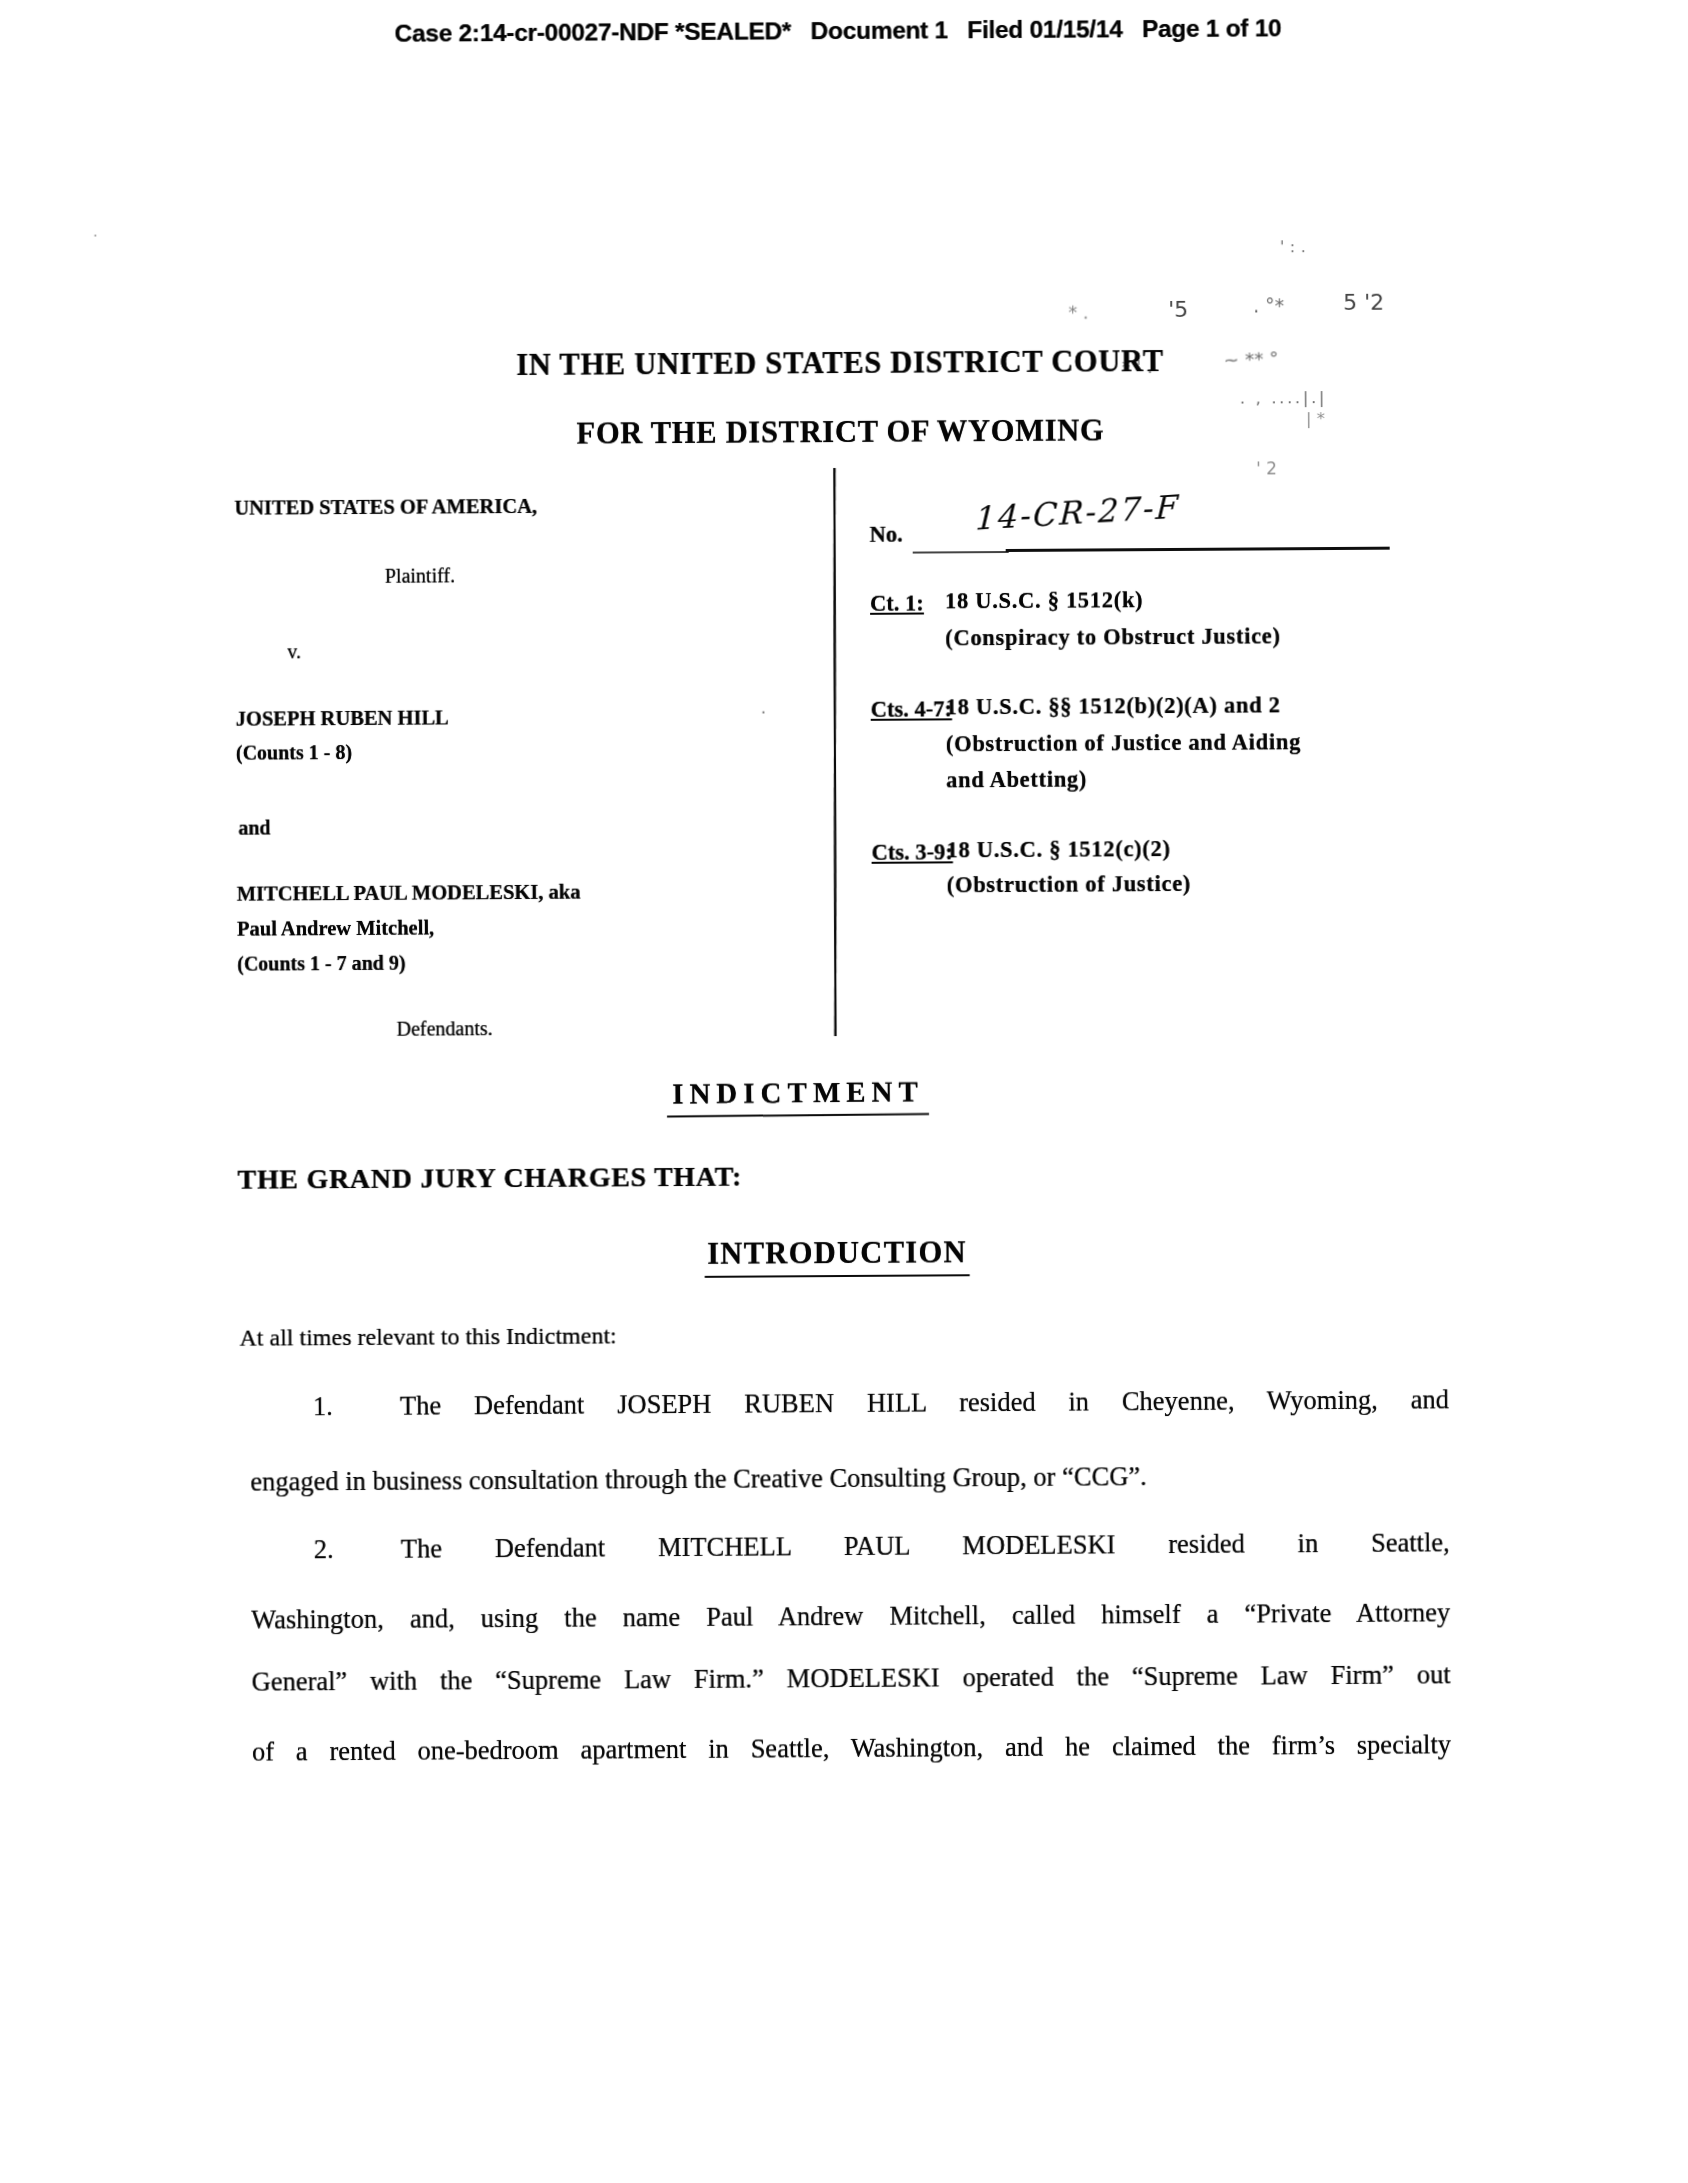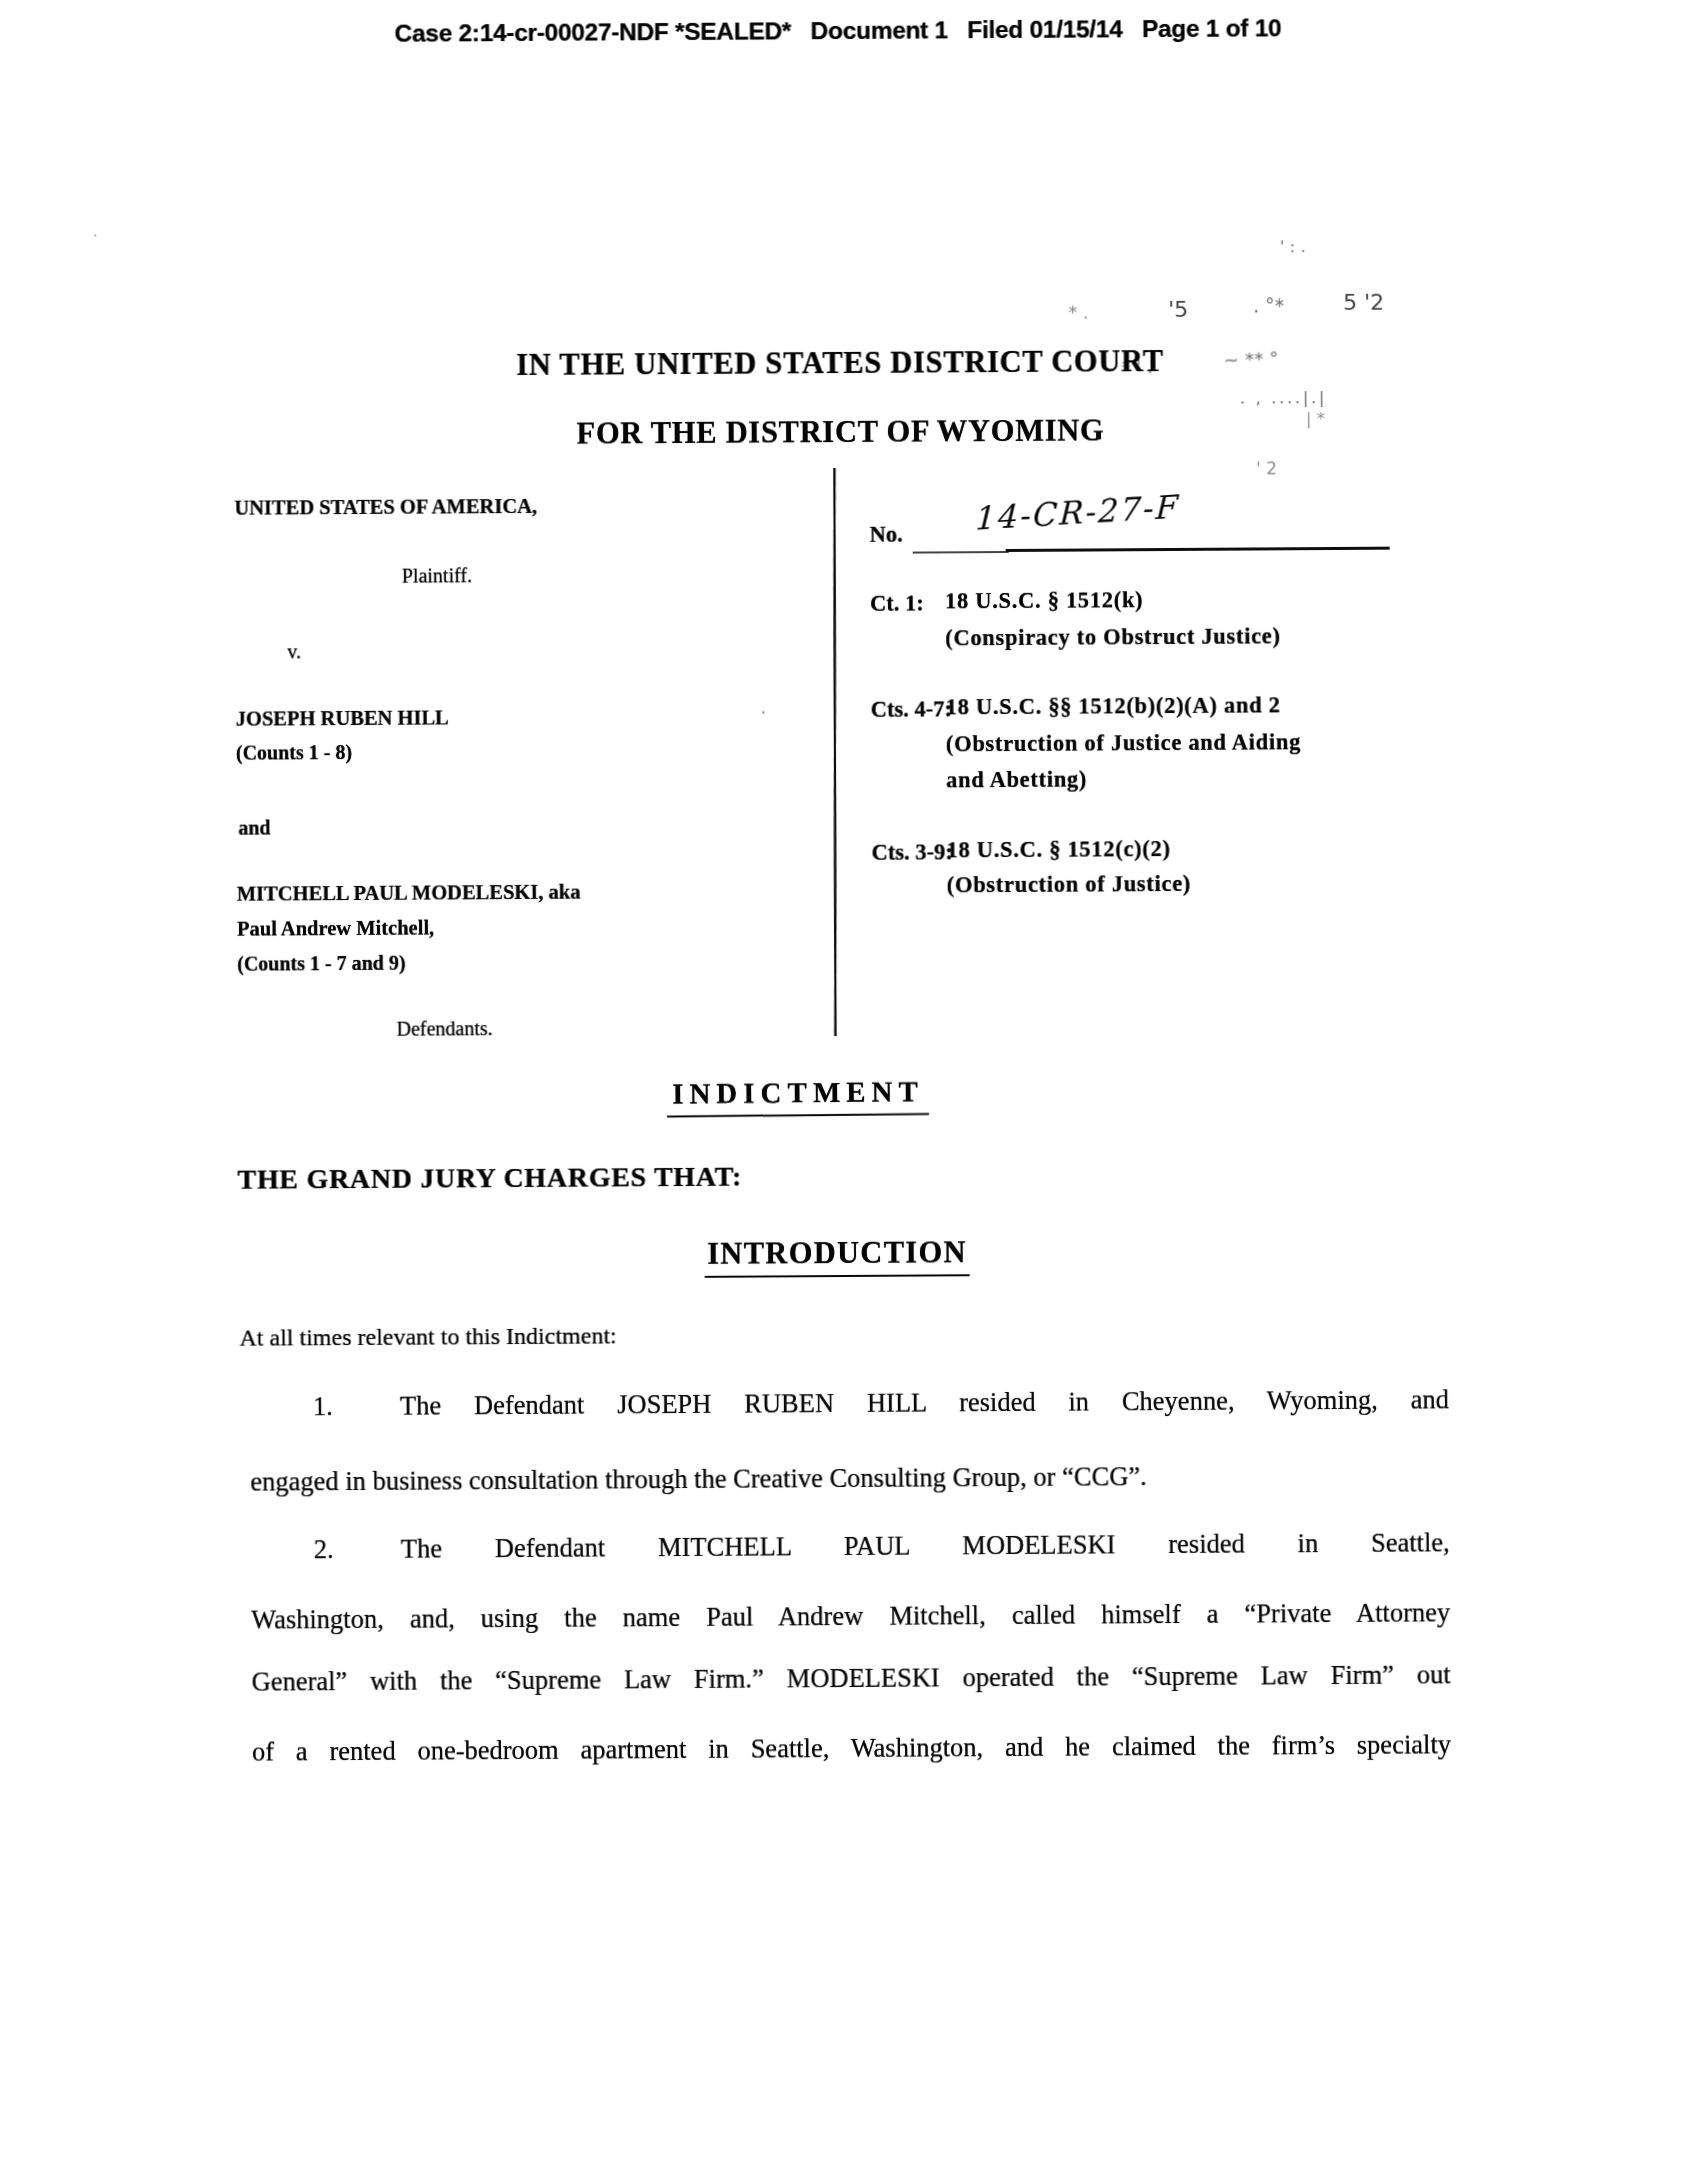--- a/index.html
+++ b/index.html
@@ -22,21 +22,21 @@
   .hdr{top:17px;left:0;width:1689px;text-align:center;font-size:24.5px;
        font-weight:bold;letter-spacing:-0.3px;white-space:pre;}
 
   
   .court1{top:346px;left:0;width:1689px;text-align:center;font-size:30.5px;letter-spacing:0.7px;}
   .court2{top:415px;left:0;width:1689px;text-align:center;font-size:30.5px;letter-spacing:0.7px;}
 
   
   .cap{font-size:20px;}
   .us{left:238px;top:493px;font-size:20.5px;}
-  .prole{left:405px;top:562px;text-align:right;}
+  .prole{left:388px;top:562px;text-align:right;}
   .vs{left:290px;top:637px;}
   .d1n{left:238px;top:704px;font-size:20.5px;}
   .d1c{left:238px;top:738px;}
   .conj{left:240px;top:813px;text-align:center;}
   .d2n{left:238px;top:879px;font-size:20.5px;}
   .d2a{left:238px;top:914px;font-size:20.5px;}
   .d2c{left:238px;top:949px;}
   .drole{left:397px;top:1015px;text-align:center;}
 
   
@@ -44,21 +44,21 @@
            background:#141414;transform:rotate(0.25deg);box-shadow:0 0 0.7px #000;}
 
   
   .rc{font-size:22.5px;}
   .nolabel{left:873px;top:522px;}
   .handwrite{left:979px;top:497px;font-size:32px;font-style:italic;
              font-family:"DejaVu Serif",serif;letter-spacing:2px;
              transform:rotate(-3deg) skewX(-6deg);color:#111;}
   .uline1{position:absolute;left:916px;top:552px;width:96px;height:2px;background:#2a2a2a;opacity:.85;}
   .uline2{position:absolute;left:1009px;top:550px;width:384px;height:3.3px;background:#161616;}
-  .ct-label{left:873px;}
+  .ct-label{left:873px;text-decoration:underline;}
   .ct-text{left:948px;letter-spacing:0.7px;}
   .r1a{top:591px;} .r1b{top:589px;} .r1c{top:626px;}
   .r2a{top:697px;} .r2b{top:695px;} .r2c{top:732px;} .r2d{top:768px;}
   .r3a{top:840px;} .r3b{top:838px;} .r3c{top:873px;}
 
   
   .indict{left:798px;top:1076px;transform:translateX(-50%) rotate(-0.2deg);
           font-size:29px;font-weight:bold;letter-spacing:6px;
           border-bottom:2.6px solid #141414;padding:0 5.3px 6px 5.3px;}
   .charges{left:237px;top:1160px;font-size:28px;letter-spacing:0.7px;}

